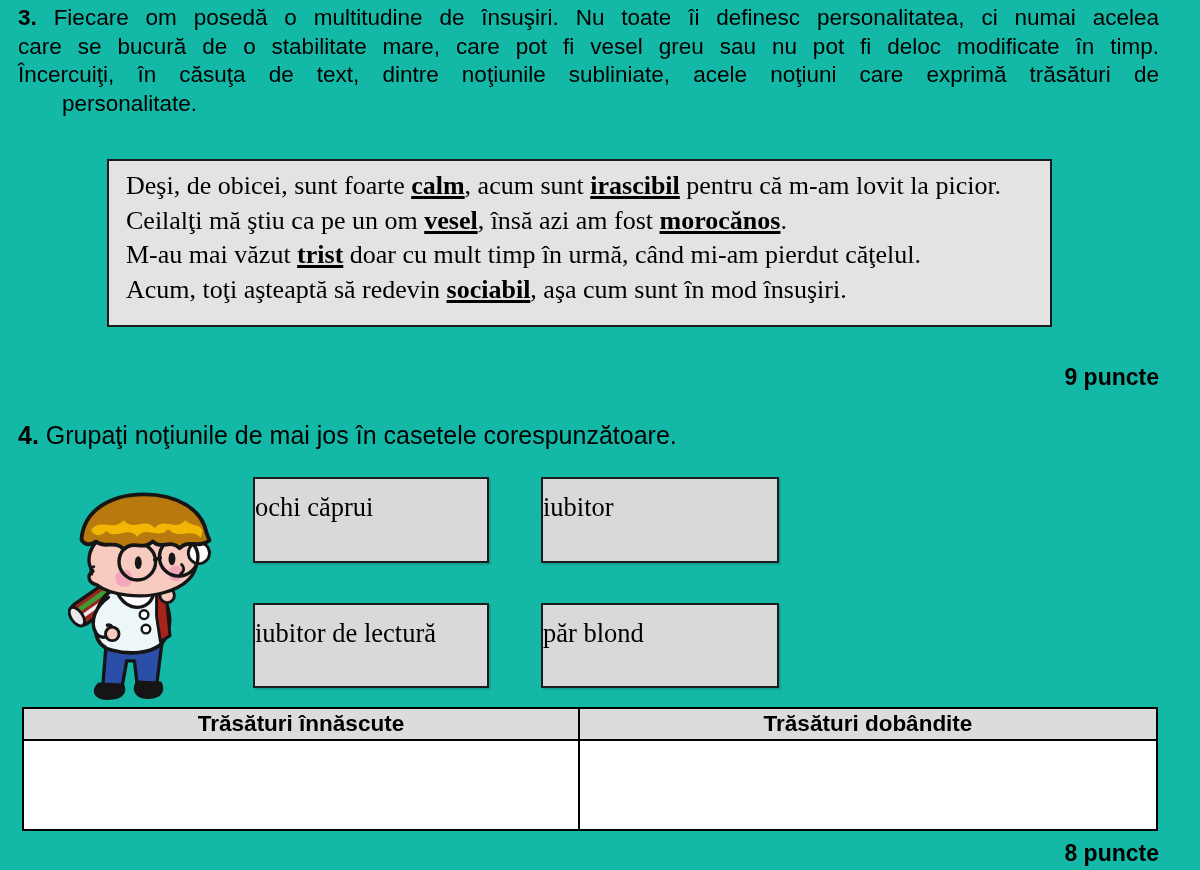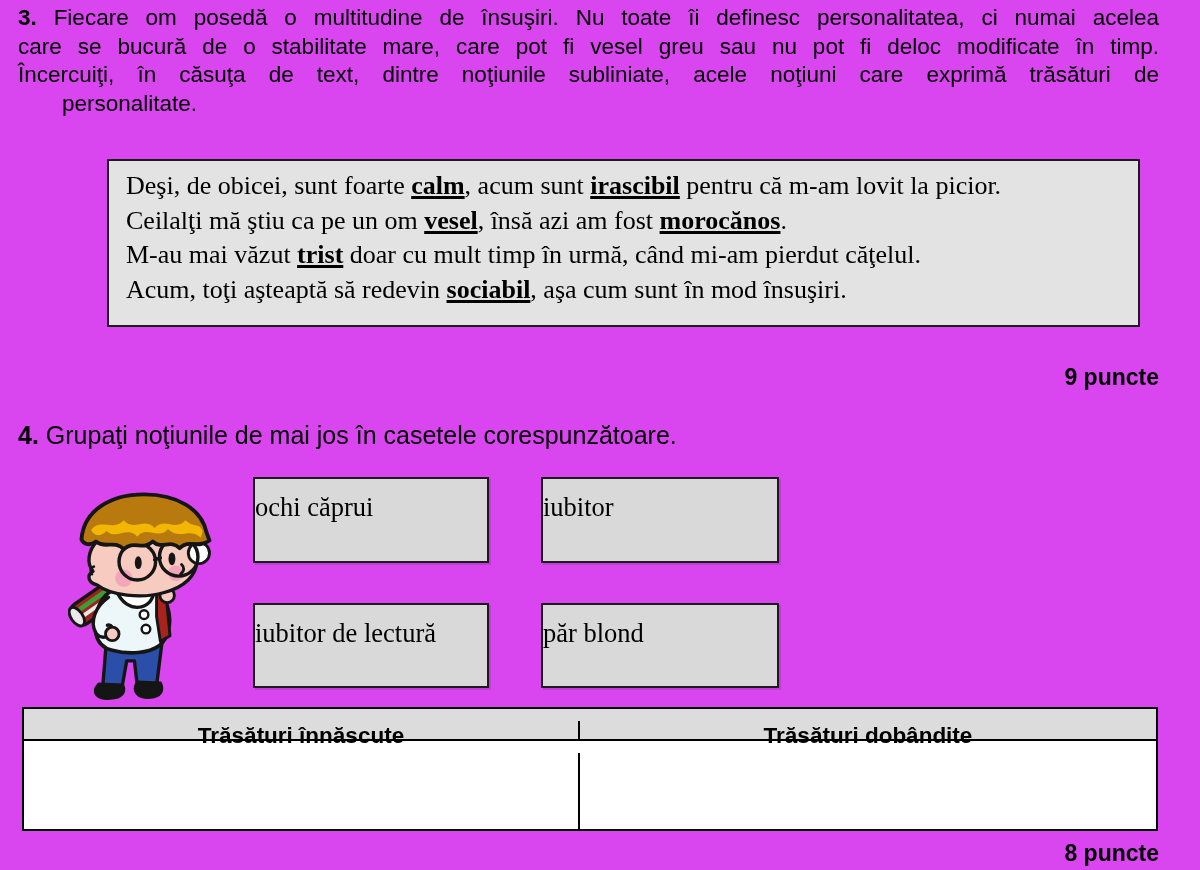--- a/index.html
+++ b/index.html
@@ -1,32 +1,32 @@
 <!DOCTYPE html>
 <html><head>
 <meta charset="utf-8">
 <style>
   html,body { margin:0; padding:0; background:#ffffff; }
   .page {
-    position:relative; width:1200px; height:870px; background:#d946ef;
+    position:relative; width:1200px; height:870px; background:#14b8a6;
     color:#000; font-family:"Liberation Sans", sans-serif; overflow:hidden;
   }
 
   
   .ex3-prompt {
     position:absolute; left:18px; top:4px; width:1141px;
     font-size:22.5px; line-height:28.6px;
   }
   .jline { text-align:justify; text-align-last:justify; }
   .jline.last { text-align-last:left;margin-left:44px; }
   .bold { font-weight:bold; }
 
   
   .ex3-box {
-    position:absolute; left:107px; top:159px; width:1033px; height:168px;
+    position:absolute; left:107px; top:159px; width:945px; height:168px;
     box-sizing:border-box; background:#e3e3e3; border:2px solid #1b1b1b;
     padding:8px 14px 0 17px;
     font-family:"Liberation Serif", serif; font-size:26px; line-height:34.6px;
   }
   .em { font-weight:bold; text-decoration:underline; text-decoration-thickness:2.5px; text-underline-offset:2px; }
 
   
   .points { position:absolute; right:41px; font-weight:bold; font-size:23px; }
   .points-9 { top:364px; }
   .points-8 { top:840px; }
@@ -50,21 +50,21 @@
   .boy { position:absolute; left:68px; top:477px; width:154px; height:231px; }
 
   
   .ctable {
     position:absolute; left:22px; top:707px; width:1136px; height:124px;
     box-sizing:border-box; border:2px solid #000;
   }
   .trow { display:flex; width:100%; box-sizing:border-box; }
   .trow.head { height:32px; background:#dcdcdc; border-bottom:2px solid #000; }
   .trow.body { height:88px; background:#ffffff; }
-  .cell { box-sizing:border-box;margin-top:12px; }
+  .cell { box-sizing:border-box; }
   .cell.c1 { width:556px; border-right:2px solid #000; }
   .cell.c2 { flex:1; }
   .trow.head .cell { font-weight:bold; font-size:22.5px; text-align:center; line-height:29px; }
 </style>
 </head>
 <body>
 
 <div class="page">
 
   <div class="ex3-prompt">

